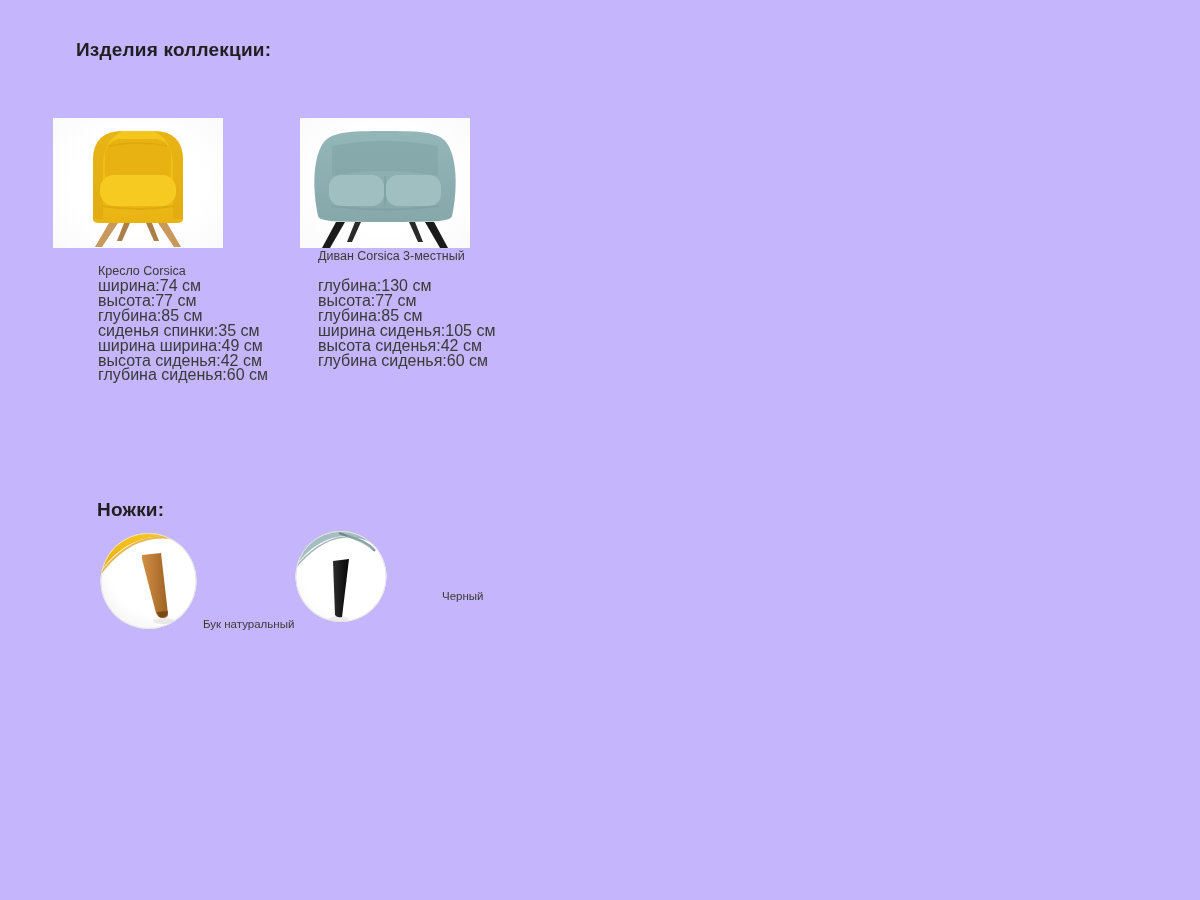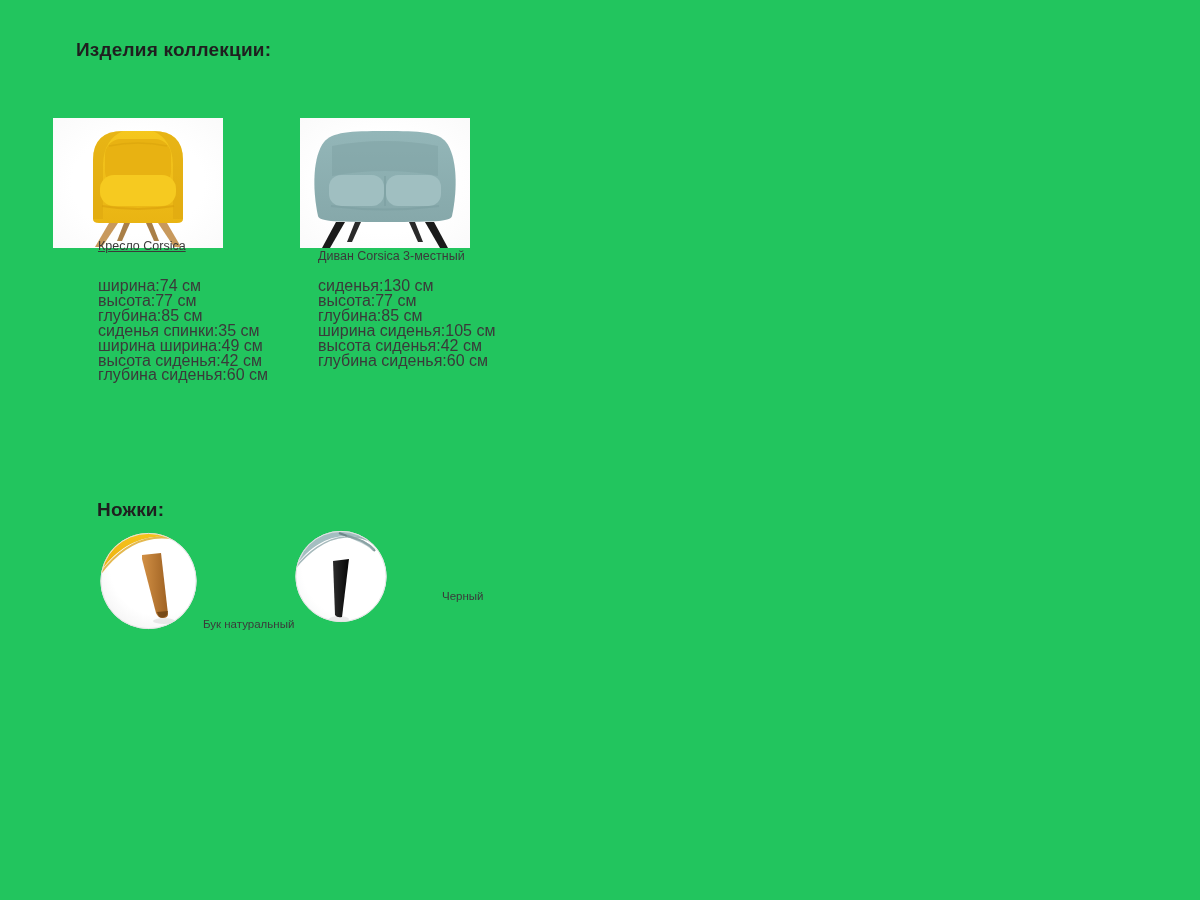--- a/index.html
+++ b/index.html
@@ -5,21 +5,21 @@
   * { margin: 0; padding: 0; box-sizing: border-box; }
   html, body { background: #ffffff; }
   body {
     font-family: "Liberation Sans", sans-serif;
     color: var(--c-body_text, #3a3a3a);
   }
   .page {
     position: relative;
     width: 1200px;
     height: 900px;
-    background: #22c55e;
+    background: #c4b5fd;
     overflow: hidden;
   }
   .abs { position: absolute; white-space: nowrap; }
   .section-heading {
     font-size: 19px;
     font-weight: bold;
     letter-spacing: 0.2px;
     color: var(--c-heading_text, #1f1f1f);
   }
   .product-image {
@@ -97,34 +97,34 @@
       <path d="M31,88 Q85,95 139,88" stroke="#7da0a2" stroke-width="2" fill="none" opacity="0.7"></path>
 
       <path d="M55,104 L61,104 L52,124 L47,124 Z" fill="#2a2a2a"></path>
       <path d="M109,104 L115,104 L123,124 L118,124 Z" fill="#2a2a2a"></path>
 
       <path d="M36,104 L45,104 L30,130 L22,130 Z" style="fill:var(--c-black_leg)"></path>
       <path d="M125,104 L134,104 L148,130 L140,130 Z" style="fill:var(--c-black_leg)"></path>
     </svg>
   </div>
 
-  <div class="abs product-name" style="left:98px; top:239px;text-decoration:underline;">Кресло Corsica</div>
+  <div class="abs product-name" style="left:98px; top:264px;">Кресло Corsica</div>
   <div class="abs product-name" style="left:318px; top:249px;">Диван Corsica 3-местный</div>
 
   <div class="abs product-specs" style="left:98px; top:279px;">
       <div class="spec-line">ширина:74 см</div>
       <div class="spec-line">высота:77 см</div>
       <div class="spec-line">глубина:85 см</div>
       <div class="spec-line">сиденья спинки:35 см</div>
       <div class="spec-line">ширина ширина:49 см</div>
       <div class="spec-line">высота сиденья:42 см</div>
       <div class="spec-line">глубина сиденья:60 см</div>
     </div>
   <div class="abs product-specs" style="left:318px; top:279px;">
-      <div class="spec-line">сиденья:130 см</div>
+      <div class="spec-line">глубина:130 см</div>
       <div class="spec-line">высота:77 см</div>
       <div class="spec-line">глубина:85 см</div>
       <div class="spec-line">ширина сиденья:105 см</div>
       <div class="spec-line">высота сиденья:42 см</div>
       <div class="spec-line">глубина сиденья:60 см</div>
     </div>
 
   <div class="abs section-heading" style="left:97px; top:491px;margin-top:8px;">Ножки:</div>
 
   <div class="abs" style="left:100px; top:531px;">

